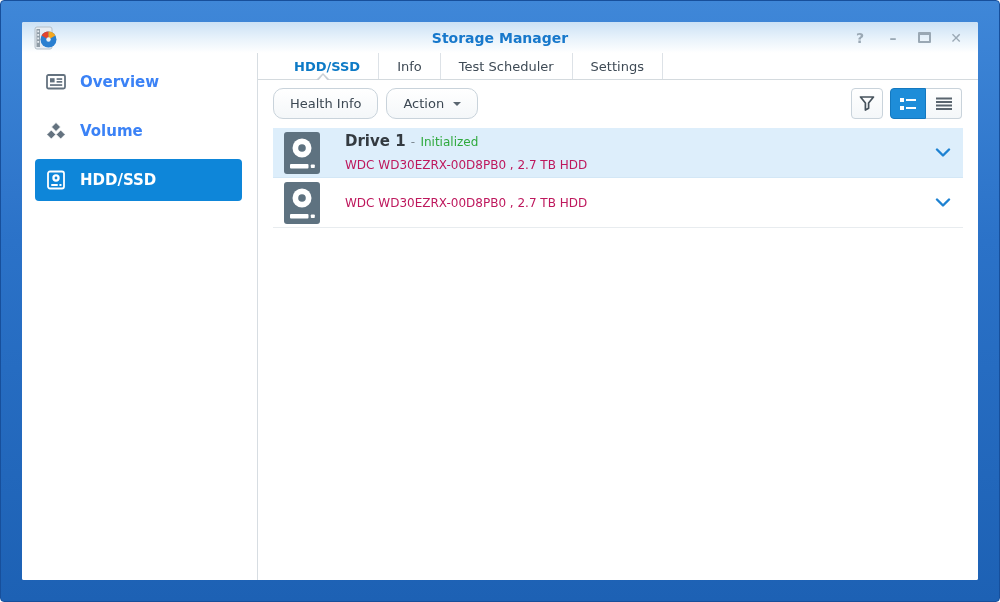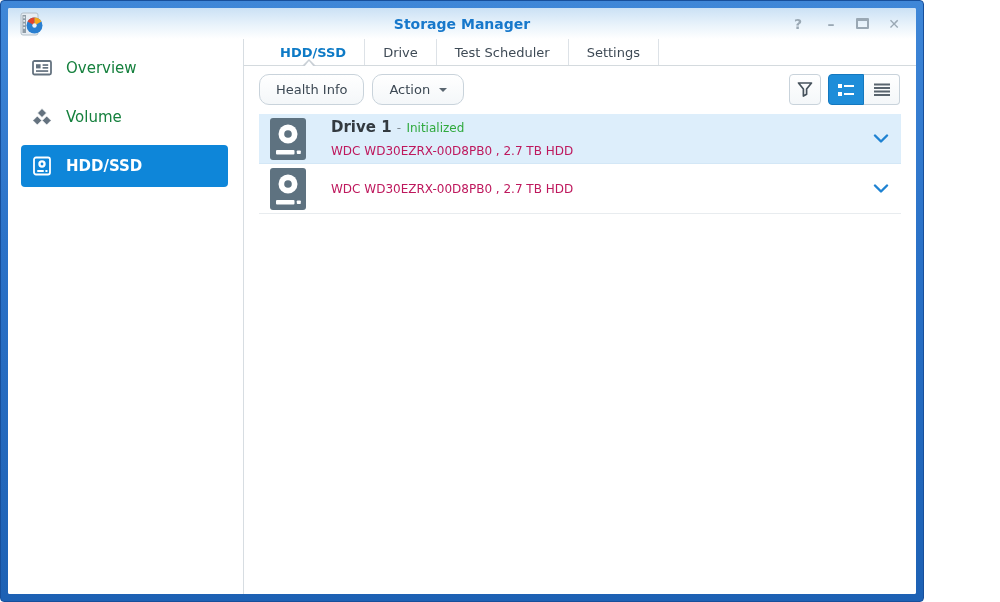--- a/index.html
+++ b/index.html
@@ -1,19 +1,19 @@
 <!DOCTYPE html>
 <html><head>
 <meta charset="utf-8">
 <style>
   * { margin:0; padding:0; box-sizing:border-box; }
   html,body { width:1000px; height:602px; overflow:hidden;
     font-family:"DejaVu Sans","Liberation Sans",sans-serif; }
 
-  .frame { width:924px; height:602px; padding:7px;
+  .frame { width:1000px; height:602px; padding:21px;
     background:linear-gradient(180deg,#3f87d8 0%,#2b72c8 40%,#1d61b4 100%);
     border:1px solid #174f9b; border-radius:4px; }
   .win { width:100%; height:100%; background:#fff; border-radius:2px;
     display:flex; flex-direction:column; overflow:hidden; }
 
   
   .titlebar { height:31px; flex:0 0 31px; position:relative;
     background:linear-gradient(180deg,#cbe1f5 0%,#e9f3fb 55%,#ffffff 100%);
     display:flex; align-items:center; }
   .app-icon { margin-left:11px; width:26px; height:24px; }
@@ -28,21 +28,21 @@
 
   
   .body-row { flex:1; display:flex; min-height:0; }
 
   
   .sidebar { width:236px; flex:0 0 236px; background:#fff;
     border-right:1px solid #d7dde2; box-shadow:1px 0 2px rgba(0,0,0,0.04);
     padding-top:8px; }
   .side-item { height:42px; margin:0 15px 7px 13px; padding-left:11px;
     display:flex; align-items:center; gap:14px; border-radius:4px;
-    font-size:15px; color:#15803d; cursor:pointer; }
+    font-size:15px; color:#3b82f6; cursor:pointer;font-weight:bold; }
   .side-item svg { flex:0 0 auto; }
   .side-item.selected { background:#0e86d9; color:#fff; font-weight:bold; }
 
   
   .content { flex:1; display:flex; flex-direction:column; background:#fff; min-width:0; }
   .tabbar { height:27px; flex:0 0 27px; display:flex; align-items:stretch;
     padding-left:18px; border-bottom:1px solid #d4dade; position:relative; background:#fff; }
   .tab { padding:0 18px; display:flex; align-items:center; font-size:13px;
     color:#3e4a55; border-right:1px solid #dde2e7; cursor:pointer; }
   .tab.active { color:#0d7ac6; font-weight:bold; }
@@ -146,21 +146,21 @@
             <rect x="13.4" y="14" width="2.1" height="2.1" rx="0.5" fill="#ffffff"></rect>
           </svg>
           <span>HDD/SSD</span>
         </div>
       </div>
 
       <div class="content">
 
         <div class="tabbar">
           <div class="tab active">HDD/SSD</div>
-          <div class="tab">Drive</div>
+          <div class="tab">Info</div>
           <div class="tab">Test Scheduler</div>
           <div class="tab">Settings</div>
           <div class="notch-outer"></div>
           <div class="notch-inner"></div>
         </div>
 
         <div class="toolbar">
           <div class="btn">
             <span>Health Info</span>
           </div>

